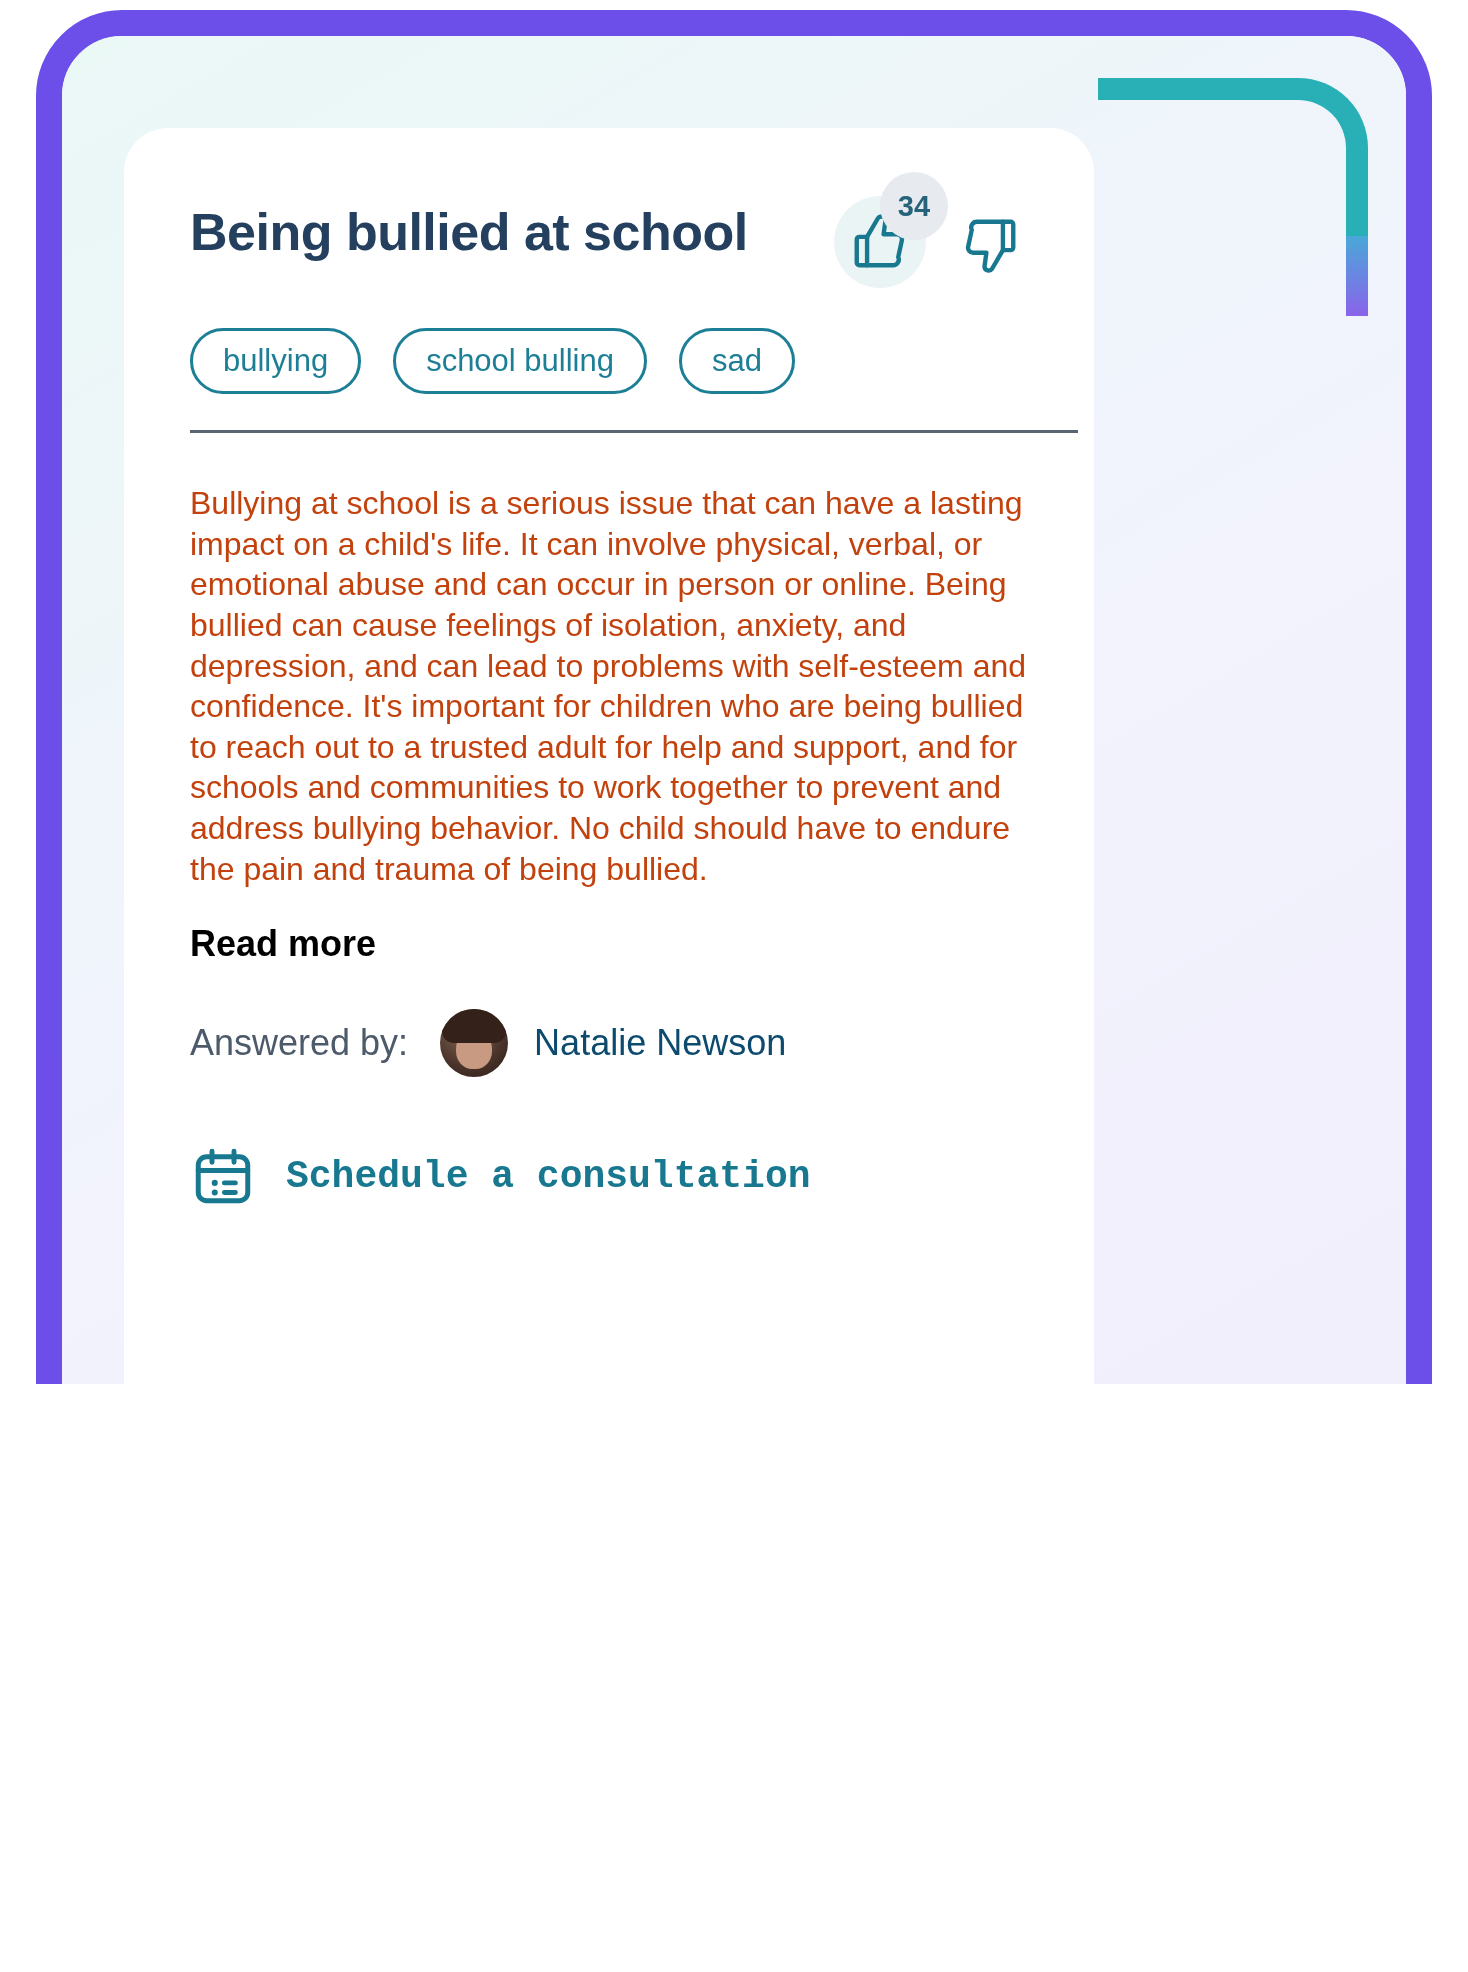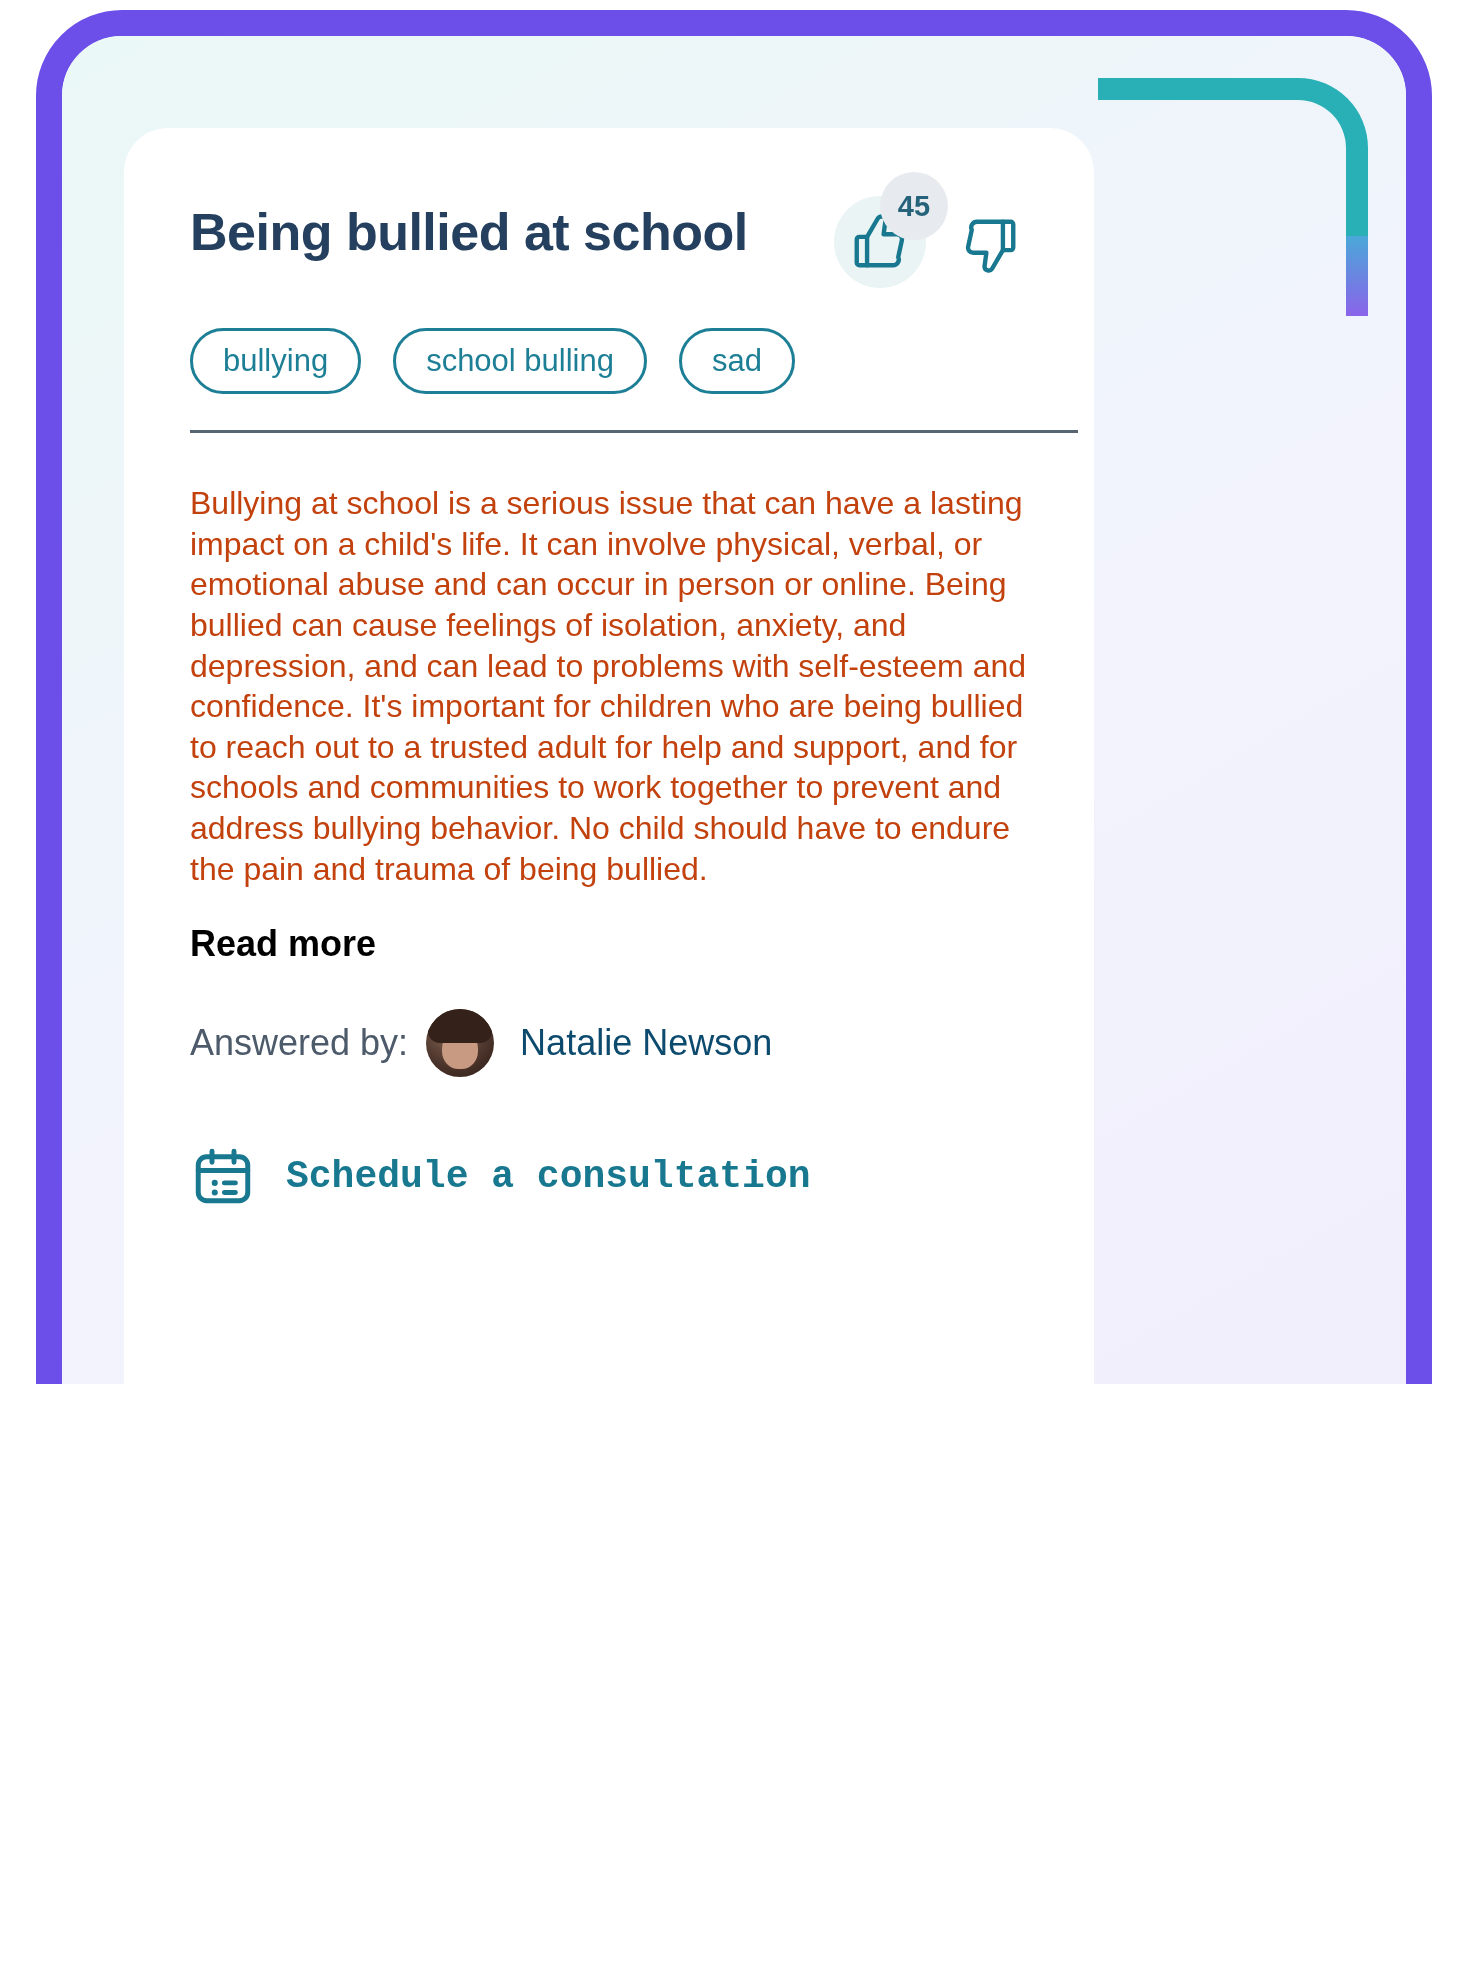--- a/index.html
+++ b/index.html
@@ -198,21 +198,21 @@
   }
 
   .answered-row {
     margin-top: 44px;
     display: flex;
     align-items: center;
     gap: 0px;
     font-size: 36px;
     color: #4c5a6a;
   }
-  .answered-label { margin-right: 18px; }
+  .answered-label { margin-right: 32px; }
   .avatar {
     width: 68px;
     height: 68px;
     border-radius: 50%;
     overflow: hidden;
     background: radial-gradient(circle at 40% 30%, #8a6a58 0%, #4a332a 60%, #2a1b16 100%);
     position: relative;
     flex: none;
   }
   .avatar .hair {
@@ -262,21 +262,21 @@
 
       <div class="card-header">
         <h1 class="title">Being bullied at school</h1>
 
         <div class="vote-group">
           <div class="thumb-up-wrap">
             <svg width="62" height="62" viewBox="0 0 24 24" fill="none" stroke="#17788f" stroke-width="1.7" stroke-linecap="round" stroke-linejoin="round">
               <path d="M7 10v11H4a1 1 0 0 1-1-1v-9a1 1 0 0 1 1-1h3z"></path>
               <path d="M7 10l4.2-7.2a1.6 1.6 0 0 1 2.9 1.1L13.4 9h5.1a2 2 0 0 1 1.95 2.45l-1.4 6.4A2.2 2.2 0 0 1 16.9 21H7"></path>
             </svg>
-            <div class="vote-count">45</div>
+            <div class="vote-count">34</div>
           </div>
 
           <div class="thumb-down-wrap">
             <svg width="62" height="62" viewBox="0 0 24 24" fill="none" stroke="#17788f" stroke-width="1.7" stroke-linecap="round" stroke-linejoin="round">
               <path d="M17 14V3h3a1 1 0 0 1 1 1v9a1 1 0 0 1-1 1h-3z"></path>
               <path d="M17 14l-4.2 7.2a1.6 1.6 0 0 1-2.9-1.1L10.6 15H5.5a2 2 0 0 1-1.95-2.45l1.4-6.4A2.2 2.2 0 0 1 7.1 3H17"></path>
             </svg>
           </div>
         </div>
       </div>

